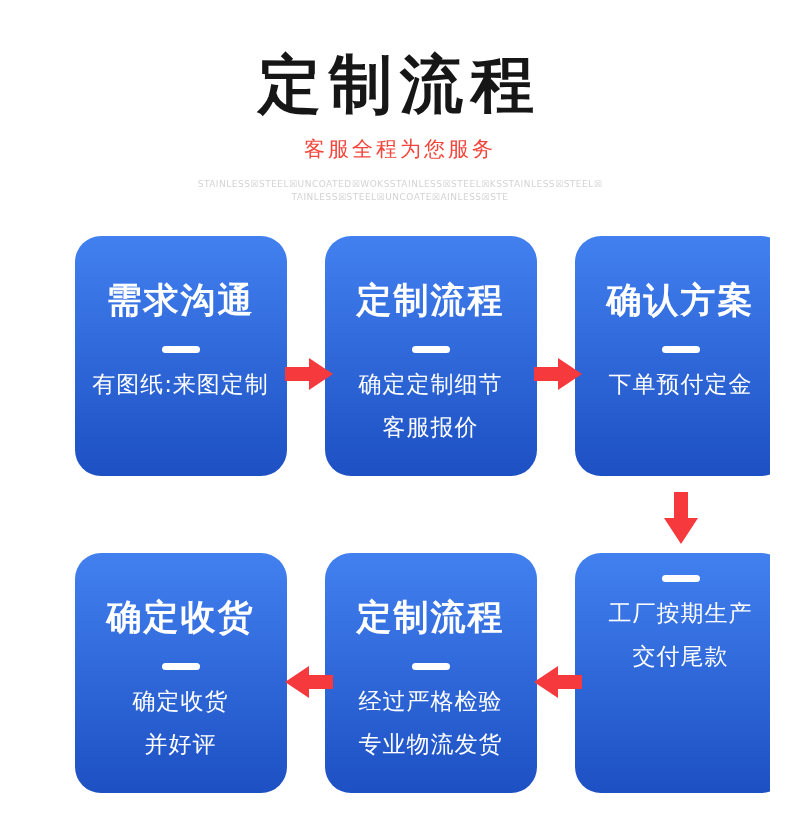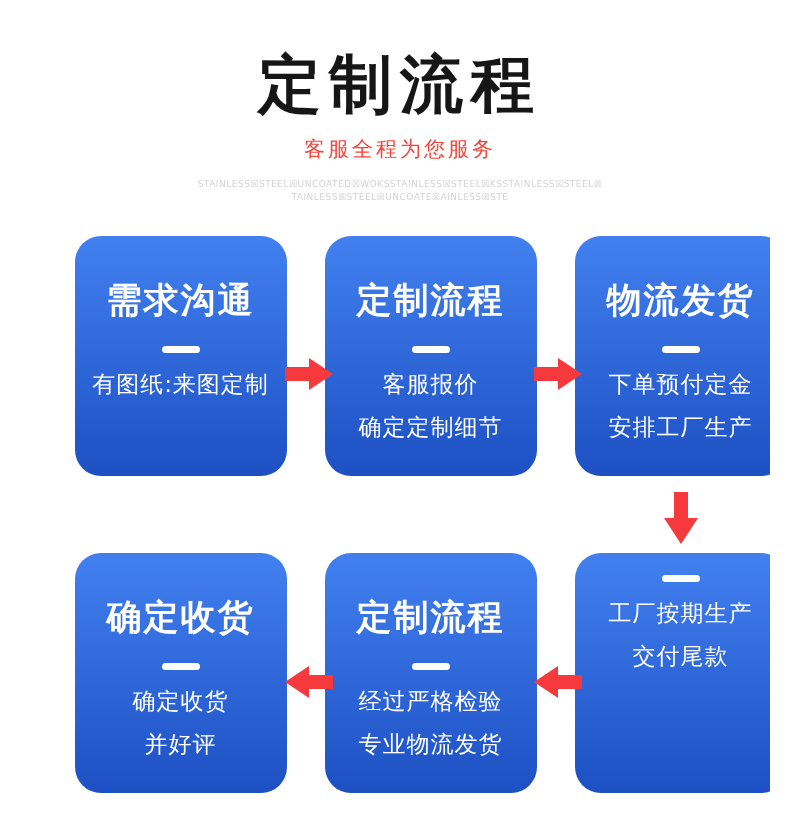--- a/index.html
+++ b/index.html
@@ -89,28 +89,27 @@
 
   <div class="flow-row row-1">
     <div class="step-box">
       <div class="box-title">需求沟通</div>
       <div class="dash"></div>
       <div class="box-line">有图纸:来图定制</div>
     </div>
     <div class="step-box">
       <div class="box-title">定制流程</div>
       <div class="dash"></div>
+      <div class="box-line">确定定制细节</div>
       <div class="box-line">客服报价</div>
-      <div class="box-line">确定定制细节</div>
     </div>
     <div class="step-box">
-      <div class="box-title">物流发货</div>
+      <div class="box-title">确认方案</div>
       <div class="dash"></div>
       <div class="box-line">下单预付定金</div>
-      <div class="box-line">安排工厂生产</div>
     </div>
   </div>
 
   <div class="flow-row row-2">
     <div class="step-box">
       <div class="box-title">确定收货</div>
       <div class="dash"></div>
       <div class="box-line">确定收货</div>
       <div class="box-line">并好评</div>
     </div>

